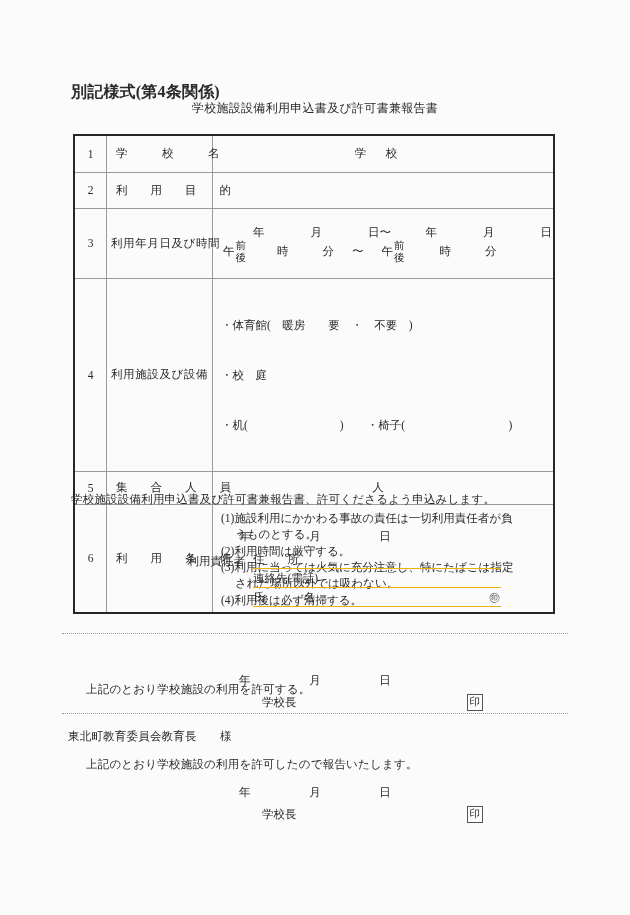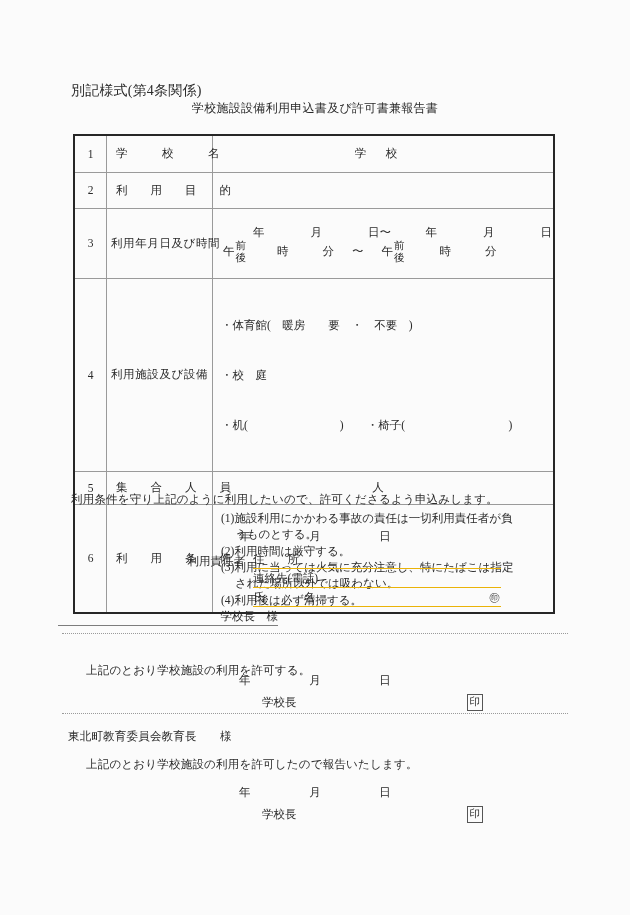--- a/index.html
+++ b/index.html
@@ -20,23 +20,24 @@
     left: 0; top: 0;
     width: 630px;
     height: 915px;
   }
 
   
   .form-code {
     position: absolute;
     left: 71px;
     top: 82px;
-    font-size: 14px;
+    font-size: 16px;
     letter-spacing: 0.2px;
     white-space: nowrap;
+    font-weight: bold;
   }
   .doc-title {
     position: absolute;
     left: 0;
     top: 100px;
     width: 630px;
     text-align: center;
     font-size: 12px;
     letter-spacing: 0.3px;
     white-space: nowrap;
@@ -199,21 +200,21 @@
 
   .dotted-sep {
     position: absolute;
     left: 62px;
     width: 506px;
     border-top: 1px dotted #9a9a9a;
   }
   .sep-1 { top: 633px; }
   .sep-2 { top: 713px; }
 
-  .p-permit   { left: 86px;  top: 663px; font-family: Liberation Serif, serif; }
+  .p-permit   { left: 86px;  top: 682px; font-family: Liberation Serif, serif; }
   .p-addressee{ left: 68px;  top: 729px; }
   .p-report   { left: 86px;  top: 757px; }
 
   .date-line-2 { left: 0; top: 673px; width: 630px; text-align: center; white-space: pre; }
   .date-line-3 { left: 0; top: 785px; width: 630px; text-align: center; white-space: pre; }
 
   .sign-row {
     position: absolute;
     font-size: 11.5px;
     white-space: pre;
@@ -355,21 +356,21 @@
                 <span class="cond-num">(4)</span>
                 <span class="cond-txt">利用後は必ず清掃する。</span>
               </div>
             </div>
           </td>
         </tr>
       </tbody>
     </table>
   </div>
 
-  <div class="para p-request">利用条件を守り上記のように利用したいので、許可くださるよう申込みします。</div>
+  <div class="para p-request">学校施設設備利用申込書及び許可書兼報告書、許可くださるよう申込みします。</div>
 
   <div class="para date-line">年　　　　　月　　　　　日</div>
 
   <div class="resp-block">
     <div class="resp-row">
       <div class="resp-label">利用責任者</div>
       <div class="resp-field">
         <span>住　　所</span>
         <span class="seal-circle"></span>
       </div>
@@ -383,21 +384,20 @@
     </div>
     <div class="resp-row">
       <div class="resp-label"></div>
       <div class="resp-field">
         <span class="f-name">氏　　名</span>
         <span class="seal-circle">㊞</span>
       </div>
     </div>
   </div>
 
-  <div class="principal-line">学校長　様</div>
 
   <div class="dotted-sep sep-1"></div>
 
   <div class="para p-permit">上記のとおり学校施設の利用を許可する。</div>
   <div class="para date-line-2">年　　　　　月　　　　　日</div>
   <div class="sign-row sign-1">
     <span>学校長</span>
     <span class="sign-gap"></span>
     <span class="seal-box">印</span>
   </div>

